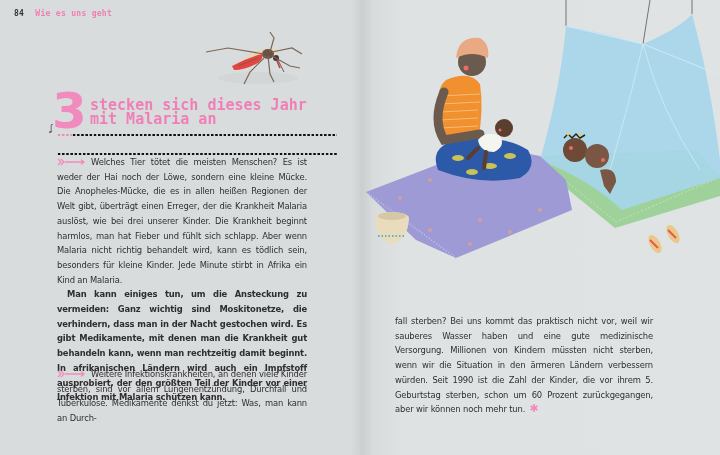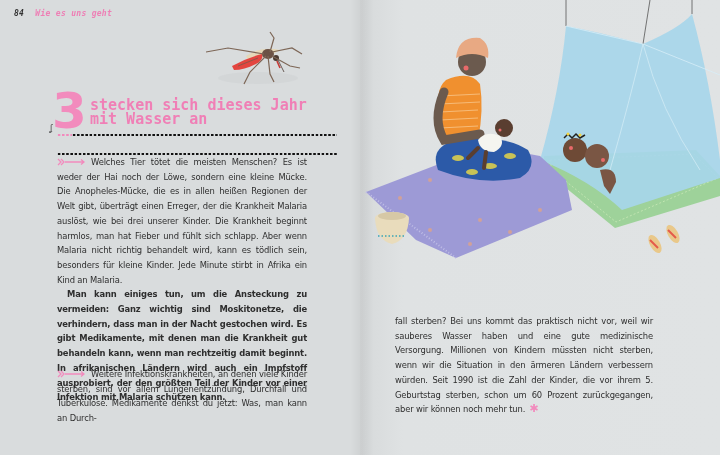--- a/index.html
+++ b/index.html
@@ -19,21 +19,21 @@
       position: absolute; left: 360px; top: 0; width: 360px; height: 455px;
       background: linear-gradient(90deg, #d6d9da 0%, #dfe2e3 12%, #e0e3e4 100%);
     }
     .gutter {
       position: absolute; left: 350px; top: 0; width: 24px; height: 455px;
       background: linear-gradient(90deg, rgba(0,0,0,0) 0%, rgba(0,0,0,0.05) 50%, rgba(0,0,0,0) 100%);
     }
     .running-head {
       position: absolute; left: 14px; top: 9px;
       font-family: "DejaVu Sans Mono", monospace; font-size: 8px; font-weight: bold;
-      letter-spacing: 0.3px; white-space: nowrap; font-style: italic;
+      letter-spacing: 0.3px; white-space: nowrap;
     }
     .running-head .num { color: #333; margin-right: 6px; }
     .running-head .title { color: #ee7fb5; }
 
     .mosquito { position: absolute; left: 198px; top: 28px; width: 112px; height: 58px; }
 
     .headline {
       position: absolute; left: 52px; top: 92px; width: 300px; height: 42px;
     }
     .big-number {
@@ -126,21 +126,21 @@
     <path d="M70 28 L72 46 L76 54" stroke="#7d6656" stroke-width="1.2" fill="none"></path>
     <path d="M72 24 L76 10 L72 4" stroke="#7d6656" stroke-width="1.2" fill="none"></path>
     <path d="M74 24 L94 20 L104 26" stroke="#7d6656" stroke-width="1.2" fill="none"></path>
     <path d="M74 28 L92 38 L102 40" stroke="#7d6656" stroke-width="1.2" fill="none"></path>
   </svg>
 
   <div class="headline">
     <div class="big-number">3</div>
     <div class="headline-text">
       <div>stecken sich dieses Jahr</div>
-      <div>mit Wasser an</div>
+      <div>mit Malaria an</div>
     </div>
   </div>
   <div class="curl-mark">ʆ</div>
   <div class="dotted-rule">
     <div><span class="row first"></span><span class="row first-rest"></span></div>
     <div class="row"></div>
   </div>
 
   <div class="body-text col-left-1">
     <p class="para">

